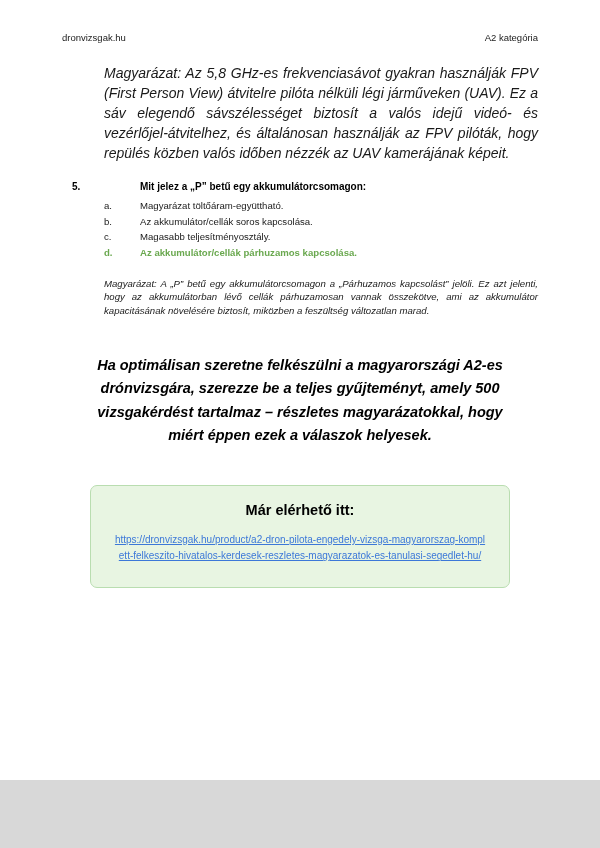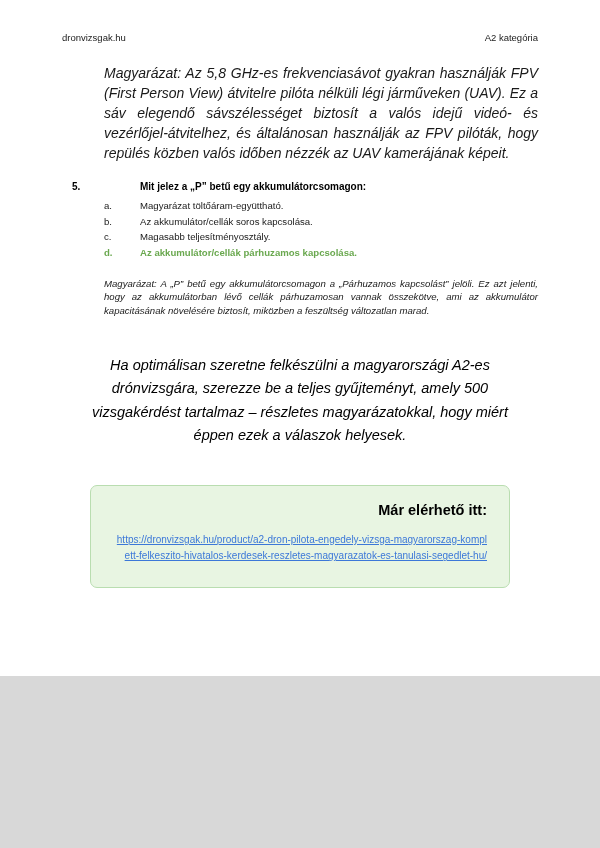--- a/index.html
+++ b/index.html
@@ -3,21 +3,21 @@
 <meta charset="utf-8">
 <style>
   html, body {
     margin: 0;
     padding: 0;
     background: #d8d8d8;
   }
   .page {
     position: relative;
     width: 600px;
-    height: 676px;
+    height: 780px;
     background: #ffffff;
     margin: 0 auto;
     overflow: hidden;
     font-family: "Liberation Sans", sans-serif;
     color: #000000;
   }
   .header {
     position: absolute;
     top: 32px;
     left: 62px;
@@ -86,32 +86,32 @@
     font-size: 9.6px;
     line-height: 1.45;
     color: #1a1a1a;
     margin: 16px 0 0 42px;
     text-align: justify;
   }
   .promo {
     margin: 36px 24px 0 24px;
     font-size: 14.5px;
     font-style: italic;
-    font-weight: normal;
+    font-weight: bold;
     line-height: 1.6;
     text-align: center;
     color: #000000;
   }
   .cta-box {
     margin: 38px 28px 0 28px;
     background: #e8f5e2;
     border: 1px solid #b9ddb0;
     border-radius: 7px;
     padding: 16px 22px 22px 22px;
-    text-align: right;
+    text-align: center;
   }
   .cta-title {
     font-size: 14.5px;
     font-weight: bold;
     color: #000000;
     margin-bottom: 14px;
   }
   .cta-link {
     font-size: 10px;
     line-height: 1.65;

